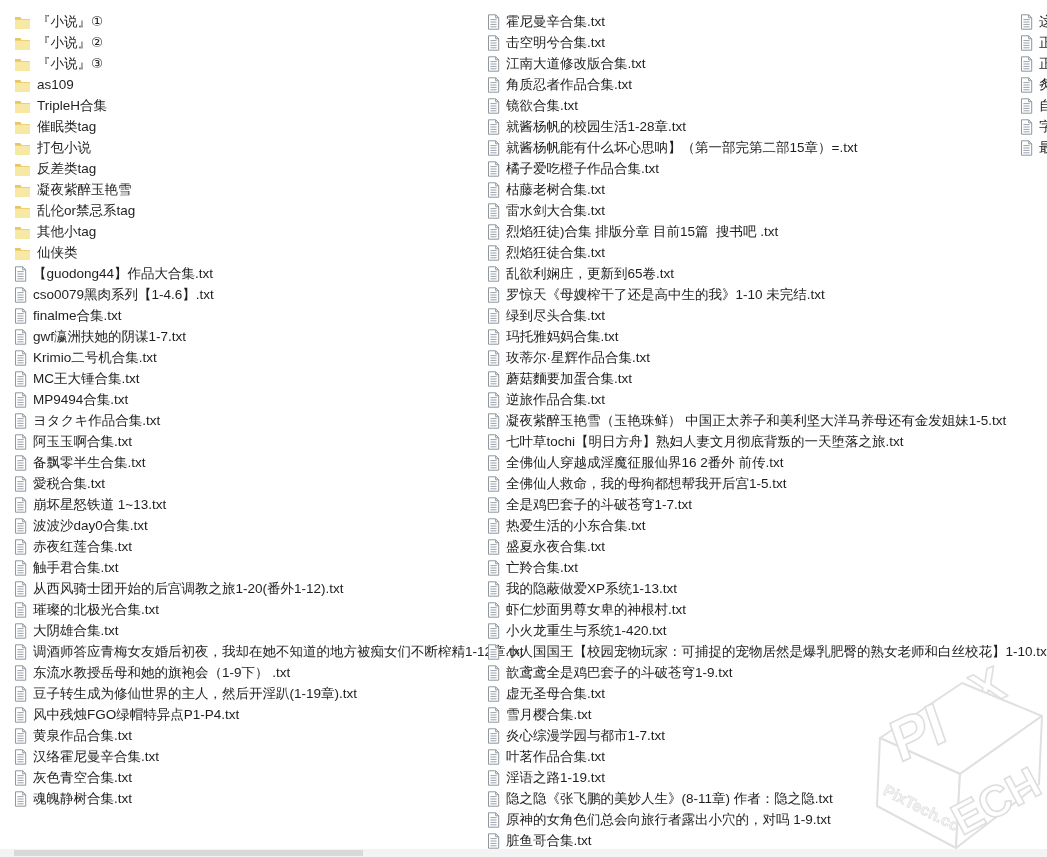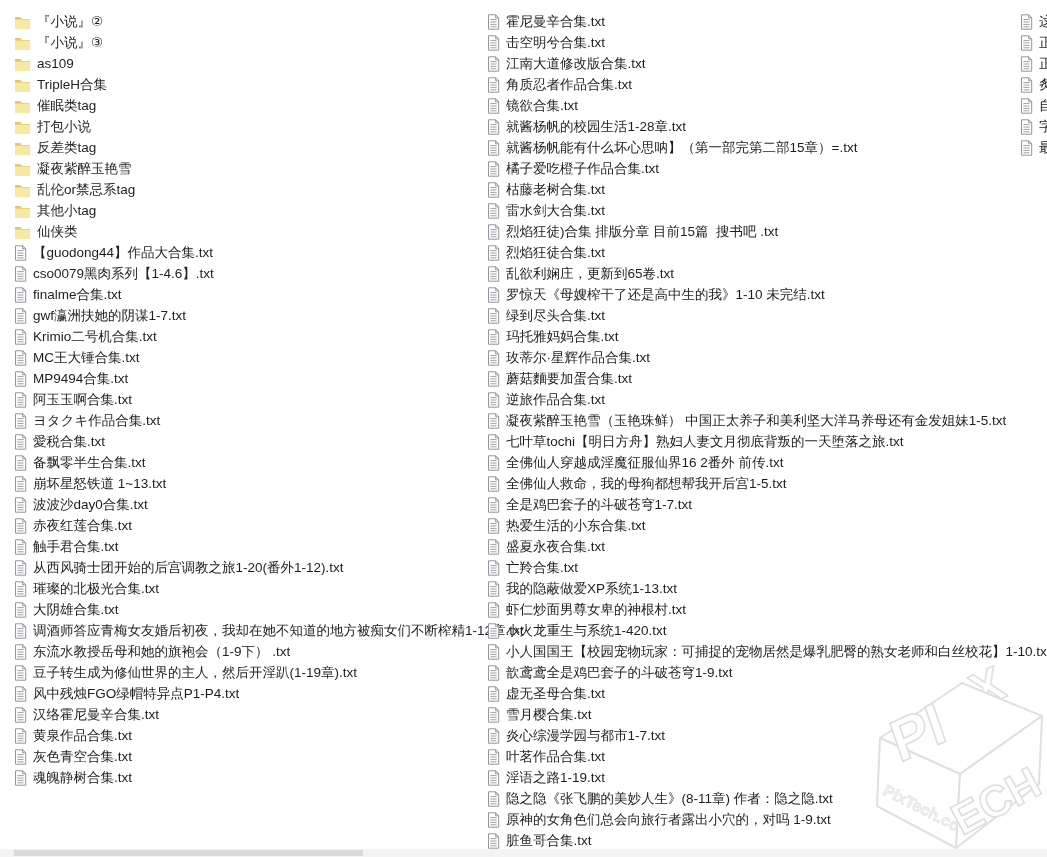--- a/index.html
+++ b/index.html
@@ -51,20 +51,24 @@
     pointer-events: none;
   }
 </style>
 </head>
 <body>
 
 <div class="col col-left">
     <div class="row"><svg class="ic" width="17" height="14" viewBox="0 0 17 14">
         <path d="M1 2 h5.2 l1.6 2 H16 v10 H1 z" fill="#e8c565"></path>
         <path d="M1 4.7 H16 V14 H1 z" fill="#f7e9a3"></path>
+      </svg><span class="label">『小说』①</span></div>
+    <div class="row"><svg class="ic" width="17" height="14" viewBox="0 0 17 14">
+        <path d="M1 2 h5.2 l1.6 2 H16 v10 H1 z" fill="#e8c565"></path>
+        <path d="M1 4.7 H16 V14 H1 z" fill="#f7e9a3"></path>
       </svg><span class="label">『小说』②</span></div>
     <div class="row"><svg class="ic" width="17" height="14" viewBox="0 0 17 14">
         <path d="M1 2 h5.2 l1.6 2 H16 v10 H1 z" fill="#e8c565"></path>
         <path d="M1 4.7 H16 V14 H1 z" fill="#f7e9a3"></path>
       </svg><span class="label">『小说』③</span></div>
     <div class="row"><svg class="ic" width="17" height="14" viewBox="0 0 17 14">
         <path d="M1 2 h5.2 l1.6 2 H16 v10 H1 z" fill="#e8c565"></path>
         <path d="M1 4.7 H16 V14 H1 z" fill="#f7e9a3"></path>
       </svg><span class="label">as109</span></div>
     <div class="row"><svg class="ic" width="17" height="14" viewBox="0 0 17 14">
@@ -171,60 +175,60 @@
       </svg><span class="label">MP9494合集.txt</span></div>
     <div class="row"><svg class="ic" width="13" height="16" viewBox="0 0 13 16">
         <path d="M1.5 0.8 h7.2 l3 3 V15.2 H1.5 z" fill="#ffffff" stroke="#8f969c"></path>
         <path d="M8.7 0.8 v3 h3" fill="none" stroke="#8f969c"></path>
         <g stroke="#9aa2aa">
           <path d="M3.4 5.6 h6.2"></path>
           <path d="M3.4 8 h6.2"></path>
           <path d="M3.4 10.4 h6.2"></path>
           <path d="M3.4 12.8 h6.2"></path>
         </g>
+      </svg><span class="label">ヨタクキ作品合集.txt</span></div>
+    <div class="row"><svg class="ic" width="13" height="16" viewBox="0 0 13 16">
+        <path d="M1.5 0.8 h7.2 l3 3 V15.2 H1.5 z" fill="#ffffff" stroke="#8f969c"></path>
+        <path d="M8.7 0.8 v3 h3" fill="none" stroke="#8f969c"></path>
+        <g stroke="#9aa2aa">
+          <path d="M3.4 5.6 h6.2"></path>
+          <path d="M3.4 8 h6.2"></path>
+          <path d="M3.4 10.4 h6.2"></path>
+          <path d="M3.4 12.8 h6.2"></path>
+        </g>
       </svg><span class="label">阿玉玉啊合集.txt</span></div>
     <div class="row"><svg class="ic" width="13" height="16" viewBox="0 0 13 16">
         <path d="M1.5 0.8 h7.2 l3 3 V15.2 H1.5 z" fill="#ffffff" stroke="#8f969c"></path>
         <path d="M8.7 0.8 v3 h3" fill="none" stroke="#8f969c"></path>
         <g stroke="#9aa2aa">
           <path d="M3.4 5.6 h6.2"></path>
           <path d="M3.4 8 h6.2"></path>
           <path d="M3.4 10.4 h6.2"></path>
           <path d="M3.4 12.8 h6.2"></path>
         </g>
-      </svg><span class="label">ヨタクキ作品合集.txt</span></div>
+      </svg><span class="label">备飘零半生合集.txt</span></div>
     <div class="row"><svg class="ic" width="13" height="16" viewBox="0 0 13 16">
         <path d="M1.5 0.8 h7.2 l3 3 V15.2 H1.5 z" fill="#ffffff" stroke="#8f969c"></path>
         <path d="M8.7 0.8 v3 h3" fill="none" stroke="#8f969c"></path>
         <g stroke="#9aa2aa">
           <path d="M3.4 5.6 h6.2"></path>
           <path d="M3.4 8 h6.2"></path>
           <path d="M3.4 10.4 h6.2"></path>
           <path d="M3.4 12.8 h6.2"></path>
         </g>
       </svg><span class="label">愛税合集.txt</span></div>
     <div class="row"><svg class="ic" width="13" height="16" viewBox="0 0 13 16">
         <path d="M1.5 0.8 h7.2 l3 3 V15.2 H1.5 z" fill="#ffffff" stroke="#8f969c"></path>
         <path d="M8.7 0.8 v3 h3" fill="none" stroke="#8f969c"></path>
         <g stroke="#9aa2aa">
           <path d="M3.4 5.6 h6.2"></path>
           <path d="M3.4 8 h6.2"></path>
           <path d="M3.4 10.4 h6.2"></path>
           <path d="M3.4 12.8 h6.2"></path>
         </g>
-      </svg><span class="label">备飘零半生合集.txt</span></div>
-    <div class="row"><svg class="ic" width="13" height="16" viewBox="0 0 13 16">
-        <path d="M1.5 0.8 h7.2 l3 3 V15.2 H1.5 z" fill="#ffffff" stroke="#8f969c"></path>
-        <path d="M8.7 0.8 v3 h3" fill="none" stroke="#8f969c"></path>
-        <g stroke="#9aa2aa">
-          <path d="M3.4 5.6 h6.2"></path>
-          <path d="M3.4 8 h6.2"></path>
-          <path d="M3.4 10.4 h6.2"></path>
-          <path d="M3.4 12.8 h6.2"></path>
-        </g>
       </svg><span class="label">崩坏星怒铁道 1~13.txt</span></div>
     <div class="row"><svg class="ic" width="13" height="16" viewBox="0 0 13 16">
         <path d="M1.5 0.8 h7.2 l3 3 V15.2 H1.5 z" fill="#ffffff" stroke="#8f969c"></path>
         <path d="M8.7 0.8 v3 h3" fill="none" stroke="#8f969c"></path>
         <g stroke="#9aa2aa">
           <path d="M3.4 5.6 h6.2"></path>
           <path d="M3.4 8 h6.2"></path>
           <path d="M3.4 10.4 h6.2"></path>
           <path d="M3.4 12.8 h6.2"></path>
         </g>
@@ -321,31 +325,31 @@
       </svg><span class="label">风中残烛FGO绿帽特异点P1-P4.txt</span></div>
     <div class="row"><svg class="ic" width="13" height="16" viewBox="0 0 13 16">
         <path d="M1.5 0.8 h7.2 l3 3 V15.2 H1.5 z" fill="#ffffff" stroke="#8f969c"></path>
         <path d="M8.7 0.8 v3 h3" fill="none" stroke="#8f969c"></path>
         <g stroke="#9aa2aa">
           <path d="M3.4 5.6 h6.2"></path>
           <path d="M3.4 8 h6.2"></path>
           <path d="M3.4 10.4 h6.2"></path>
           <path d="M3.4 12.8 h6.2"></path>
         </g>
+      </svg><span class="label">黄泉作品合集.txt</span></div>
+    <div class="row"><svg class="ic" width="13" height="16" viewBox="0 0 13 16">
+        <path d="M1.5 0.8 h7.2 l3 3 V15.2 H1.5 z" fill="#ffffff" stroke="#8f969c"></path>
+        <path d="M8.7 0.8 v3 h3" fill="none" stroke="#8f969c"></path>
+        <g stroke="#9aa2aa">
+          <path d="M3.4 5.6 h6.2"></path>
+          <path d="M3.4 8 h6.2"></path>
+          <path d="M3.4 10.4 h6.2"></path>
+          <path d="M3.4 12.8 h6.2"></path>
+        </g>
       </svg><span class="label">汉络霍尼曼辛合集.txt</span></div>
-    <div class="row"><svg class="ic" width="13" height="16" viewBox="0 0 13 16">
-        <path d="M1.5 0.8 h7.2 l3 3 V15.2 H1.5 z" fill="#ffffff" stroke="#8f969c"></path>
-        <path d="M8.7 0.8 v3 h3" fill="none" stroke="#8f969c"></path>
-        <g stroke="#9aa2aa">
-          <path d="M3.4 5.6 h6.2"></path>
-          <path d="M3.4 8 h6.2"></path>
-          <path d="M3.4 10.4 h6.2"></path>
-          <path d="M3.4 12.8 h6.2"></path>
-        </g>
-      </svg><span class="label">黄泉作品合集.txt</span></div>
     <div class="row"><svg class="ic" width="13" height="16" viewBox="0 0 13 16">
         <path d="M1.5 0.8 h7.2 l3 3 V15.2 H1.5 z" fill="#ffffff" stroke="#8f969c"></path>
         <path d="M8.7 0.8 v3 h3" fill="none" stroke="#8f969c"></path>
         <g stroke="#9aa2aa">
           <path d="M3.4 5.6 h6.2"></path>
           <path d="M3.4 8 h6.2"></path>
           <path d="M3.4 10.4 h6.2"></path>
           <path d="M3.4 12.8 h6.2"></path>
         </g>
       </svg><span class="label">灰色青空合集.txt</span></div>

